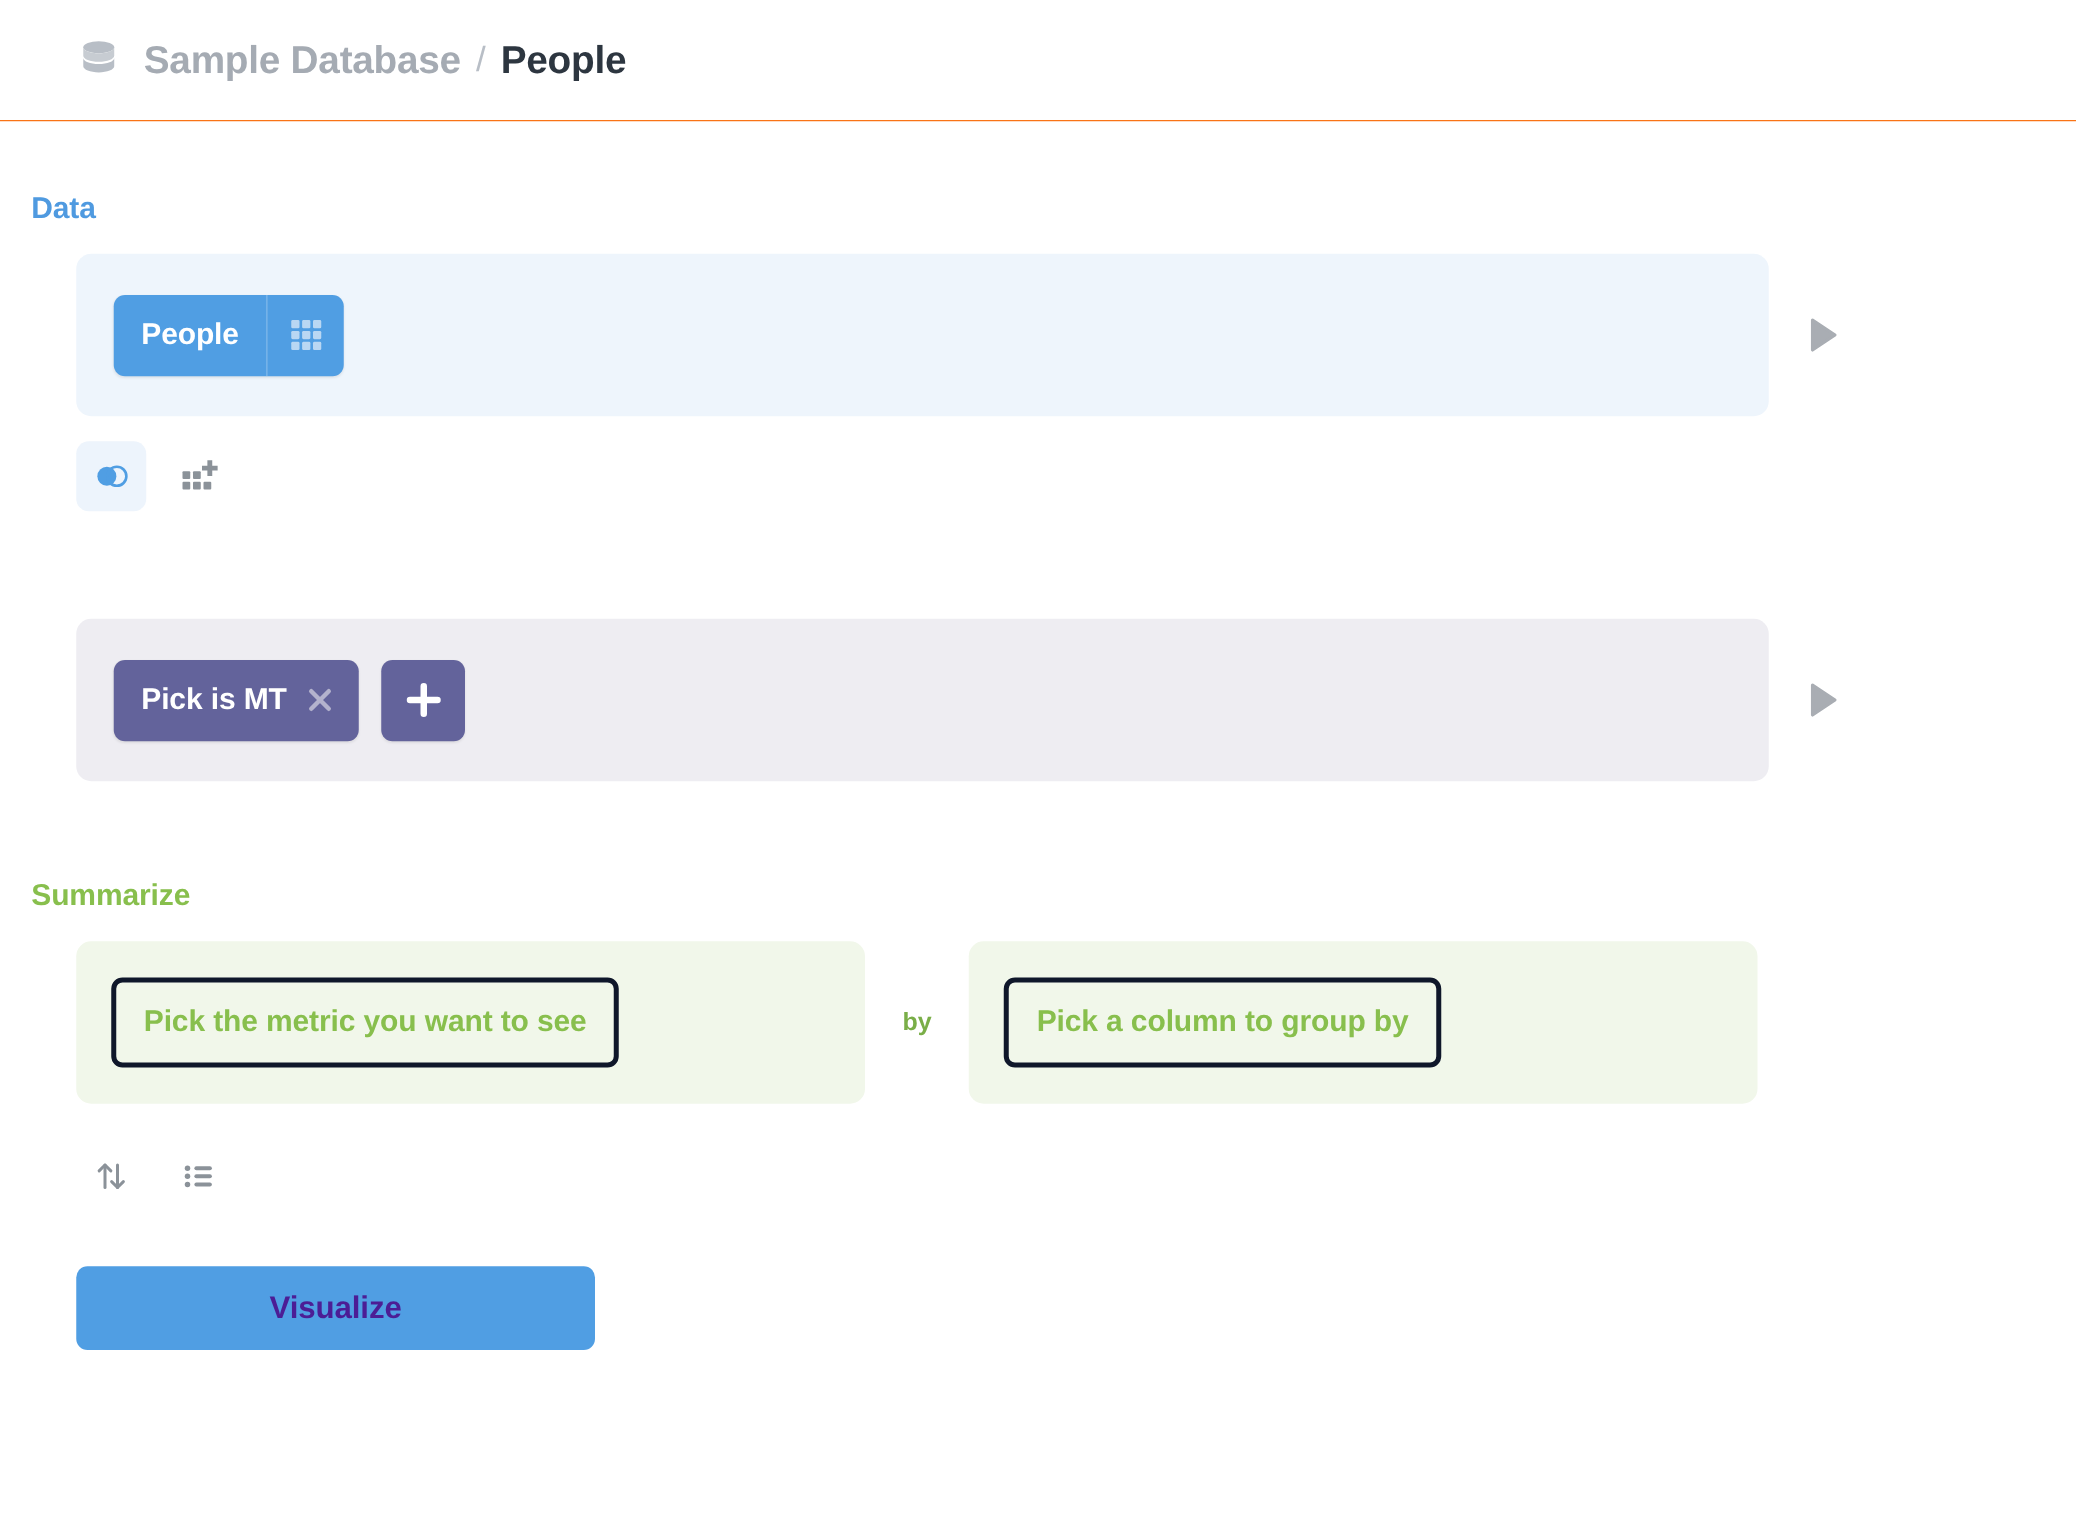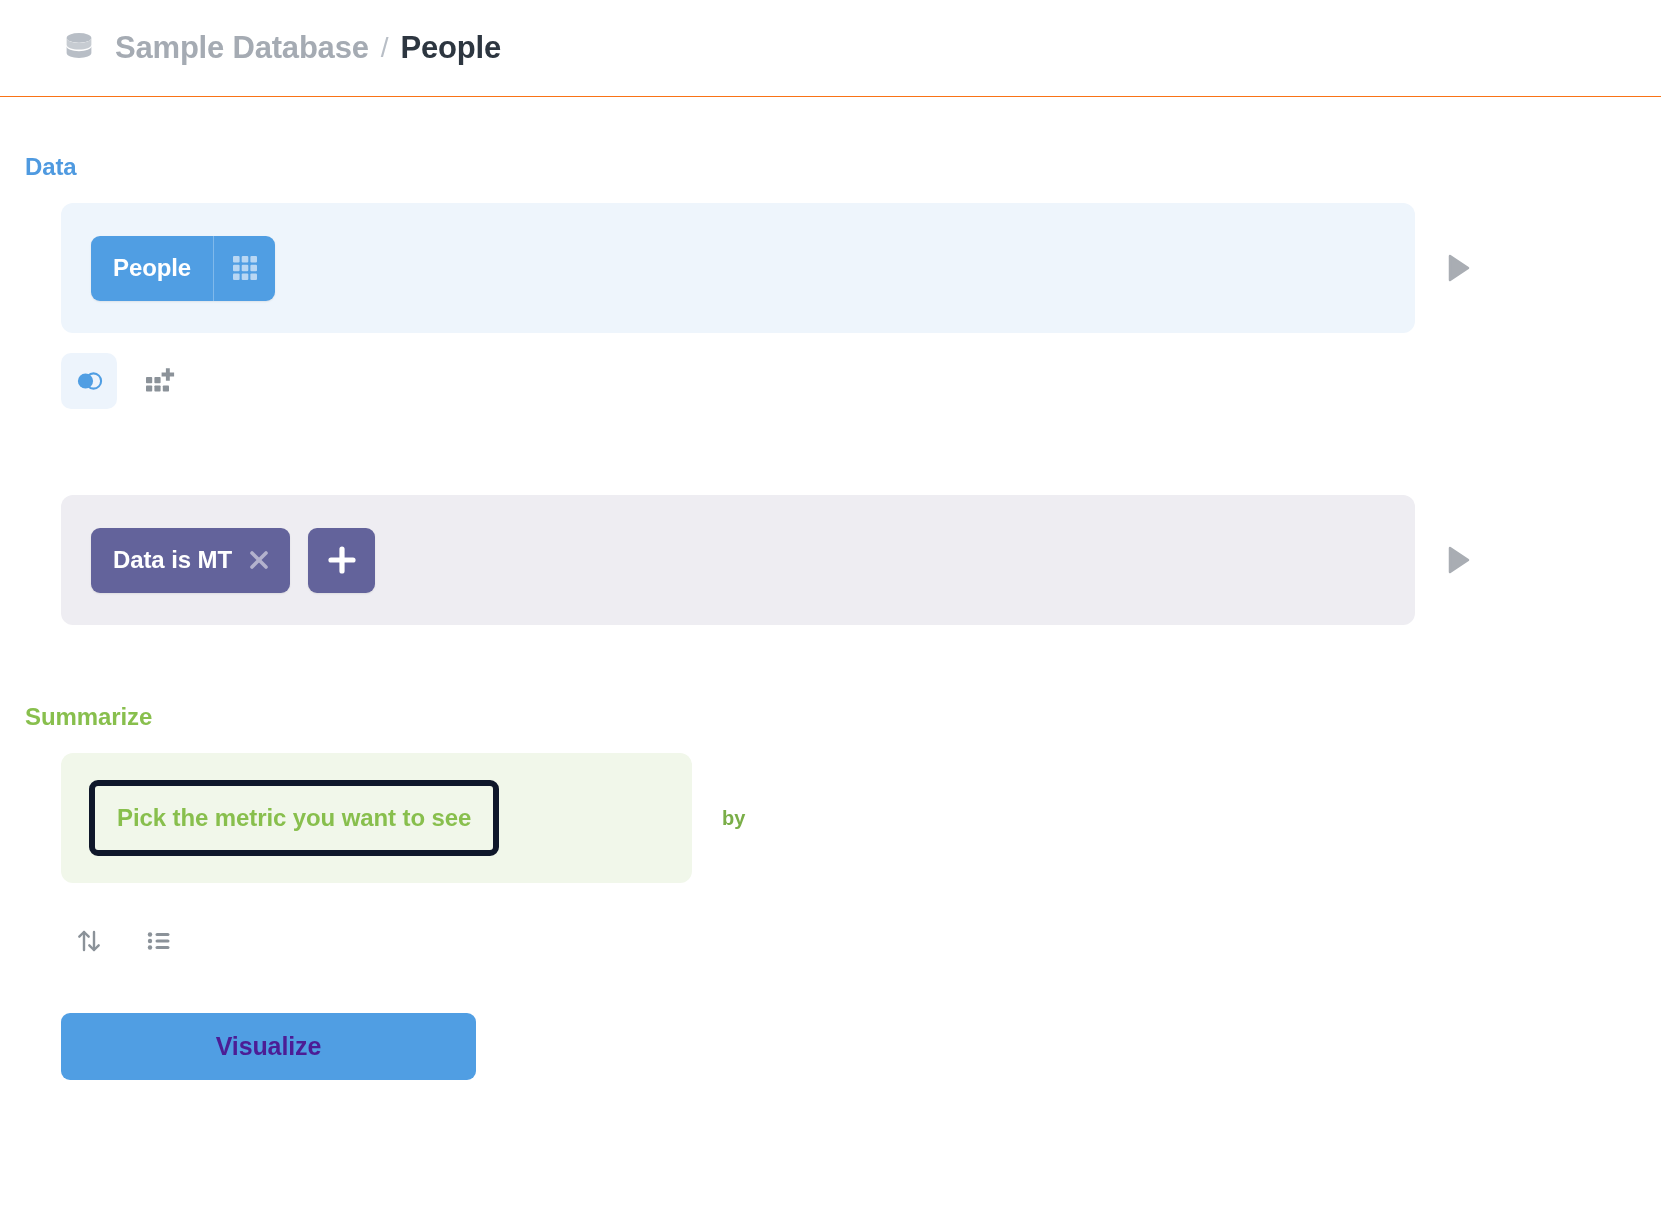--- a/index.html
+++ b/index.html
@@ -171,21 +171,21 @@
   .sum-panel.metric { width: 631px; }
   .sum-panel.groupby { width: 631px; }
   .sum-by {
     color: #7aae48;
     font-size: 20px;
     font-weight: 700;
     padding: 0 30px;
     white-space: nowrap;
   }
   .sum-placeholder {
-    border: 6px solid #0f172a;
+    border: 4px solid #0f172a;
     border-radius: 9px;
     background: transparent;
     color: #88bf4d;
     font-size: 24px;
     font-weight: 700;
     letter-spacing: -0.1px;
     padding: 18px 22px;
     cursor: pointer;
     white-space: nowrap;
   }
@@ -294,21 +294,21 @@
   <div class="sp-64"></div>
 
   
   <div class="step">
 
     <div class="sp-22"></div>
 
     <div class="step-row">
       <div class="panel filter">
         <div class="filter-pill">
-          <span>Data is MT</span>
+          <span>Pick is MT</span>
           <svg class="filter-pill-x" viewBox="0 0 22 22">
             <path d="M4 4 L18 18 M18 4 L4 18" stroke="#b3b2cd" stroke-width="3.6" stroke-linecap="round"></path>
           </svg>
         </div>
         <div class="add-filter-btn">
           <svg width="30" height="30" viewBox="0 0 30 30">
             <path d="M15 4 V26 M4 15 H26" stroke="#ffffff" stroke-width="5.2" stroke-linecap="round"></path>
           </svg>
         </div>
       </div>
@@ -327,20 +327,23 @@
       <span class="step-title summarize">Summarize</span>
     </div>
 
     <div class="sp-22"></div>
 
     <div class="summarize-row">
       <div class="sum-panel metric">
         <div class="sum-placeholder">Pick the metric you want to see</div>
       </div>
       <span class="sum-by">by</span>
+      <div class="sum-panel groupby">
+        <div class="sum-placeholder">Pick a column to group by</div>
+      </div>
     </div>
 
     <div class="sp-30"></div>
 
     <div class="actions">
       <div class="action-btn">
         <svg width="32" height="32" viewBox="0 0 32 32">
           <g stroke="#8b9299" stroke-width="2.4" stroke-linecap="round" stroke-linejoin="round" fill="none">
             <path d="M11 25 V7"></path>
             <path d="M6.3 11.7 L11 7 L15.7 11.7"></path>

